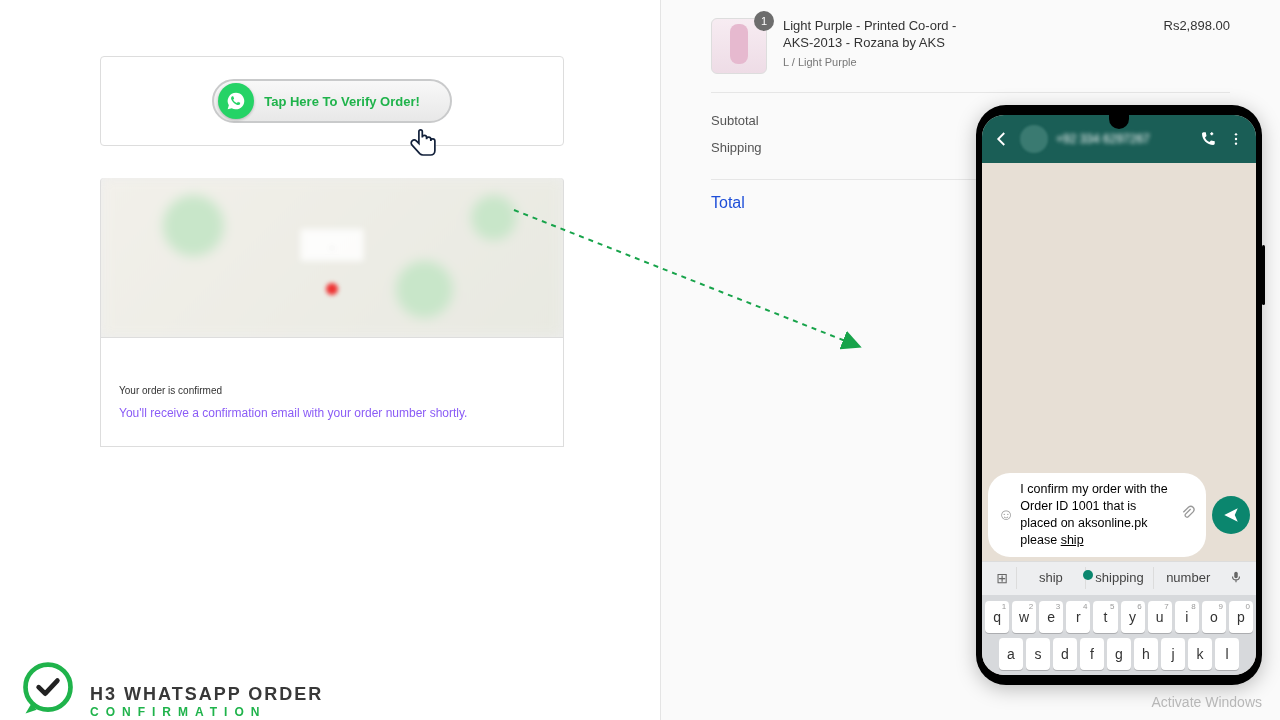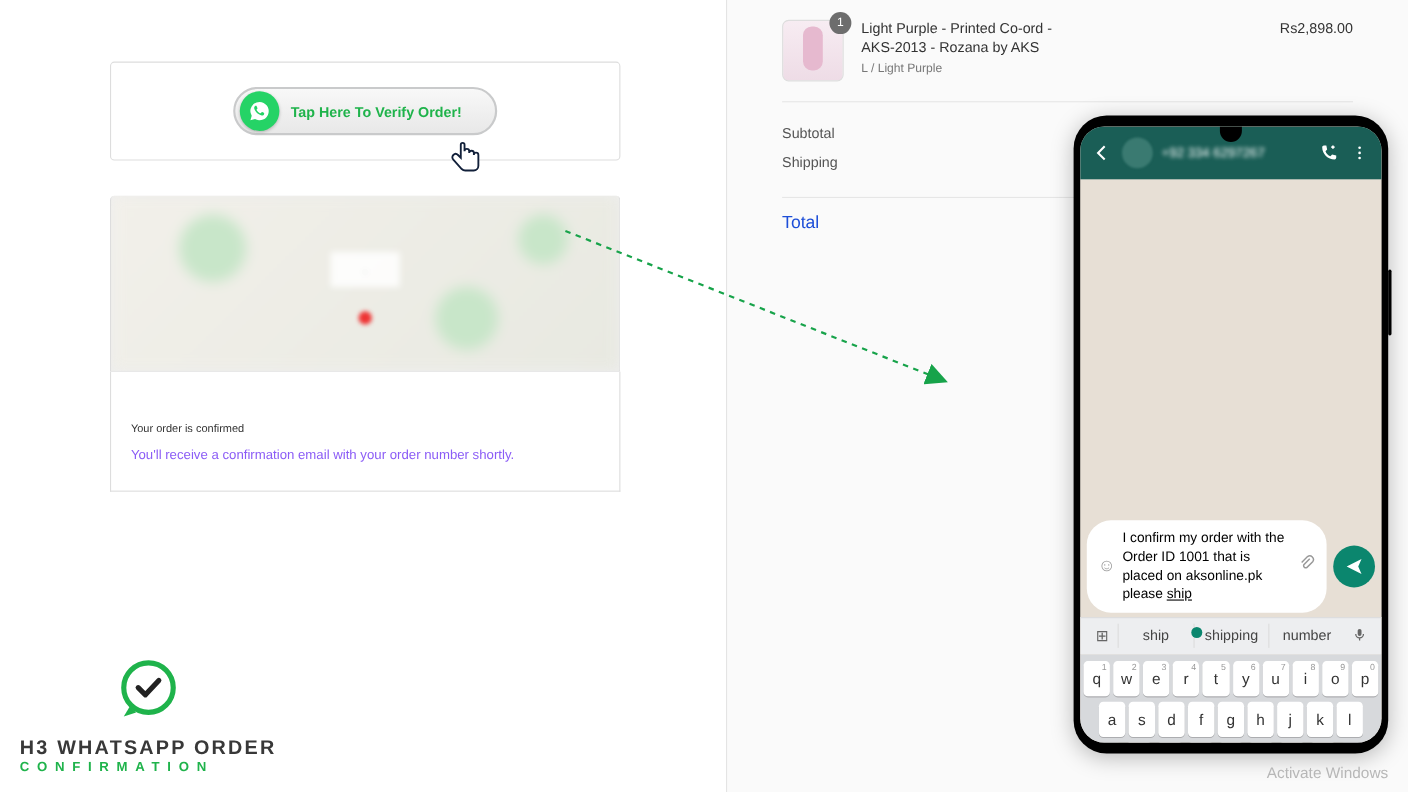--- a/index.html
+++ b/index.html
@@ -162,21 +162,21 @@
   flex: 1; background: #fff; border-radius: 4px; height: 32px;
   display: flex; flex-direction:column; align-items: center; justify-content: center;
   font-size: 14px; color: #333; box-shadow: 0 1px 0 rgba(0,0,0,.2);
   position: relative;
 }
 .key sup { font-size: 8px; color:#999; position:absolute; top:1px; right:3px; }
 .key.dark { background: #b8bcc2; }
 .key.wide { flex: 1.4; }
 .row2 { padding: 0 14px; }
 
-.brand { position: absolute; left: 18px; bottom: 16px; display: flex; align-items: center; gap: 12px; flex-direction: column; }
+.brand { position: absolute; left: 18px; bottom: 1px; display: flex; align-items: flex-end; gap: 12px; }
 .brand-ic { width: 60px; height: 60px; }
 .brand-txt .b1 { font-size: 18px; letter-spacing: 2px; color: #383838; font-weight: 600; }
 .brand-txt .b2 { font-size: 12px; letter-spacing: 7px; color: #1fb34b; font-weight: 600; }
 .activate { position: absolute; right: 18px; bottom: 10px; font-size: 14px; color: #b7b7b7; }
 </style>
 </head>
 <body>
 
 <div class="left-pane">
 

